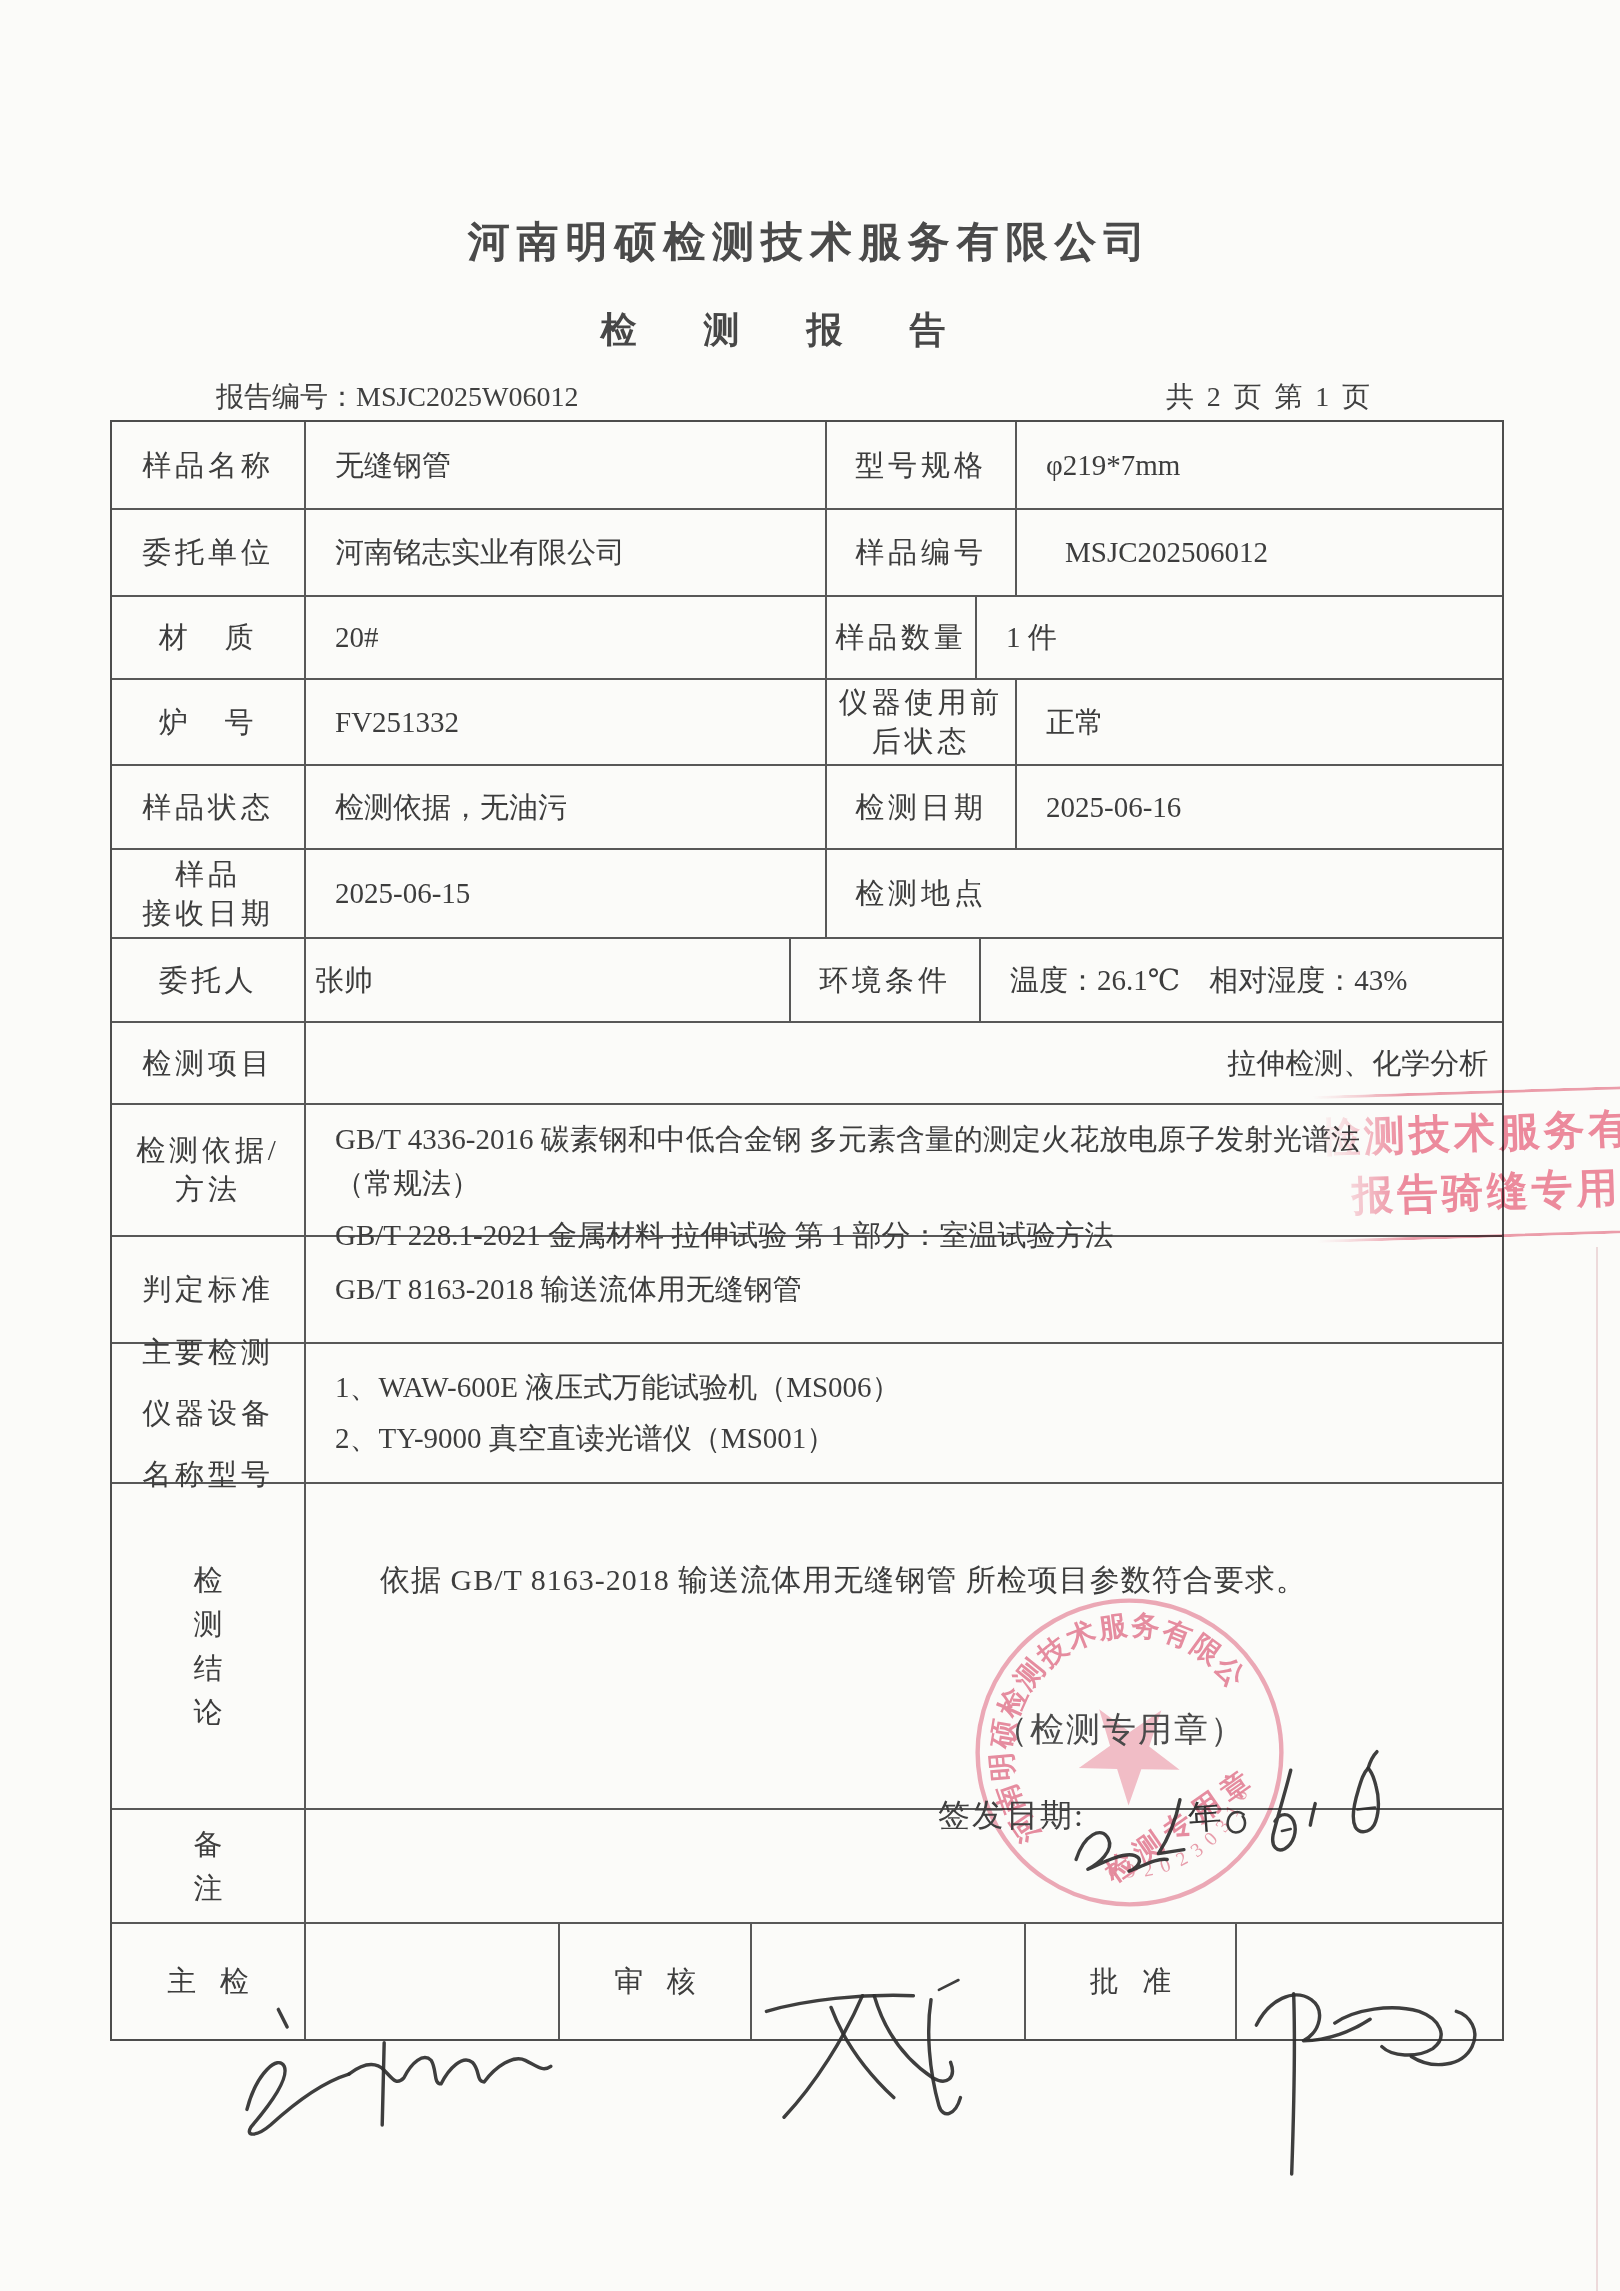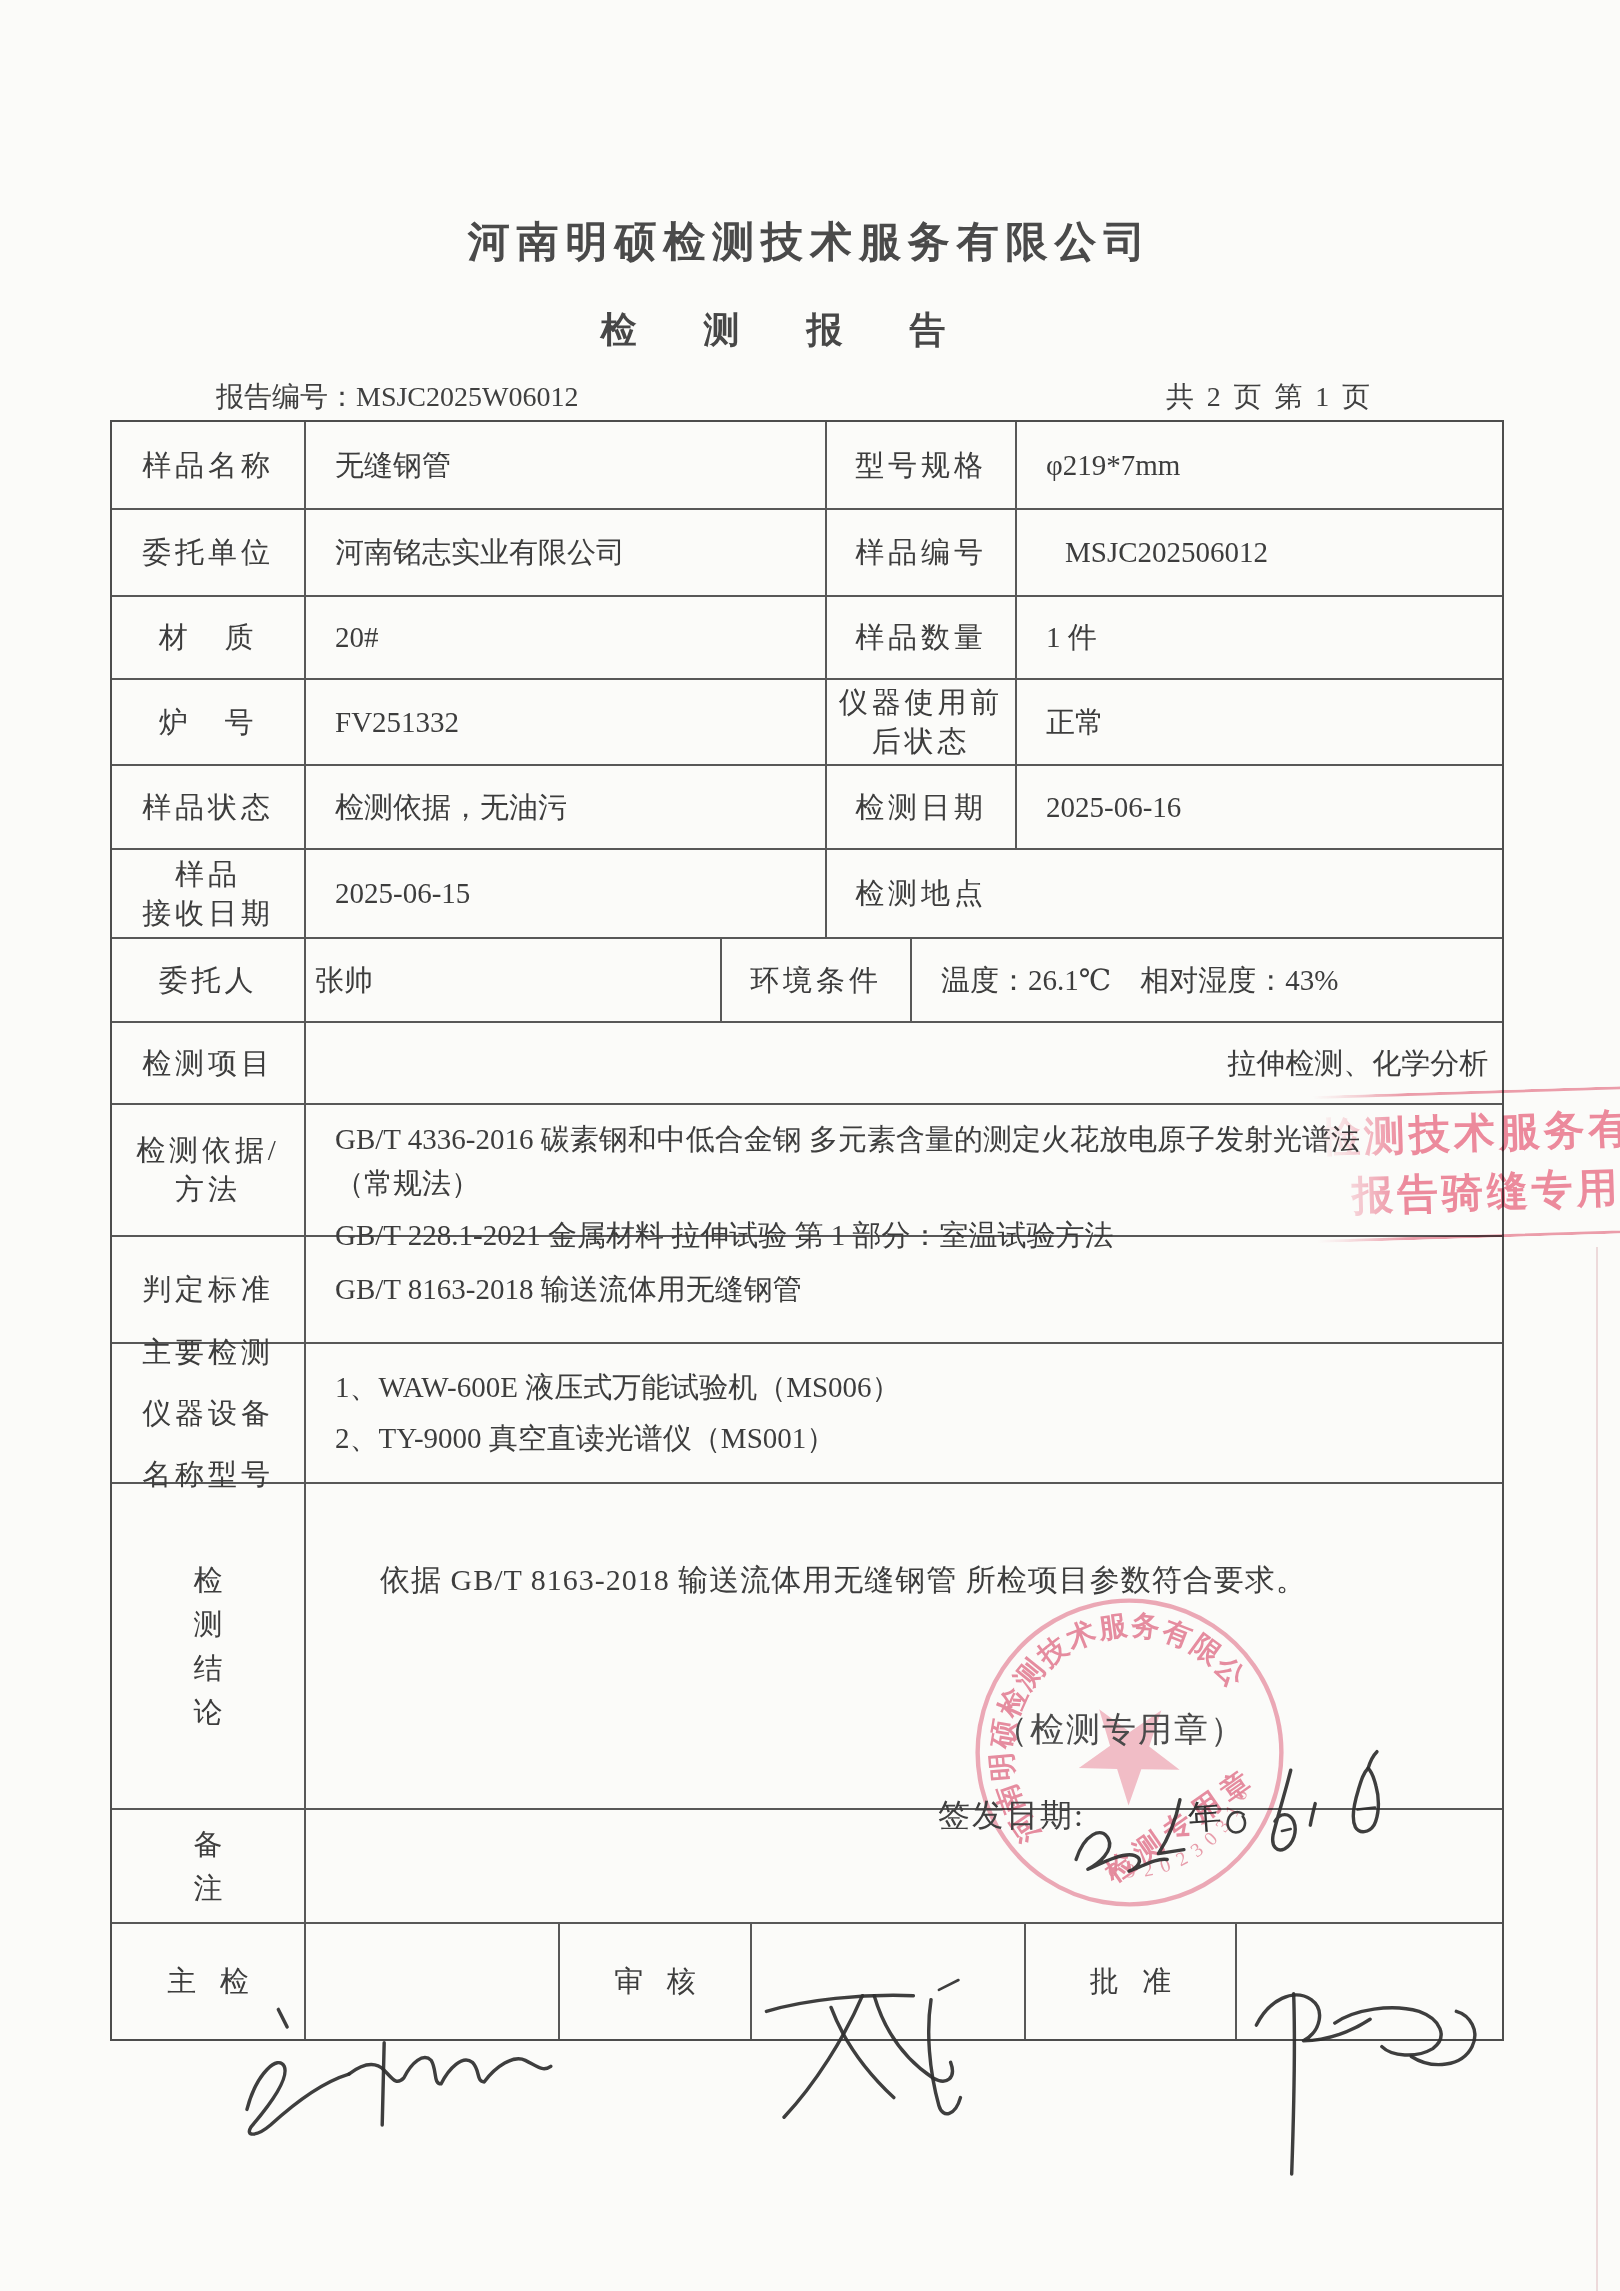--- a/index.html
+++ b/index.html
@@ -114,21 +114,21 @@
         <div class="ln1">MSJC202506012</div>
       </div>
     </div>
     <div class="trow" style="height: 83px;">
       <div class="tcell lbl" style="width: 192px;">
         <div class="ln1">材　质</div>
       </div>
       <div class="tcell val" style="width: 521px;">
         <div class="ln1">20#</div>
       </div>
-      <div class="tcell lbl" style="width: 190px;">
+      <div class="tcell lbl" style="width: 150px;">
         <div class="ln1">样品数量</div>
       </div>
       <div class="tcell val" style="width: 486px;">
         <div class="ln1">1 件</div>
       </div>
     </div>
     <div class="trow" style="height: 86px;">
       <div class="tcell lbl" style="width: 192px;">
         <div class="ln1">炉　号</div>
       </div>
@@ -166,21 +166,21 @@
         <div class="ln1">2025-06-15</div>
       </div>
       <div class="tcell lbl" style="width: 190px;">
         <div class="ln1">检测地点</div>
       </div>
     </div>
     <div class="trow" style="height: 84px;">
       <div class="tcell lbl" style="width: 192px;">
         <div class="ln1">委托人</div>
       </div>
-      <div class="tcell val" style="width: 416px; padding-left: 9px;">
+      <div class="tcell val" style="width: 485px; padding-left: 9px;">
         <div class="ln1">张帅</div>
       </div>
       <div class="tcell lbl" style="width: 190px;">
         <div class="ln1">环境条件</div>
       </div>
       <div class="tcell val" style="width: 486px;">
         <div class="ln1">温度：26.1℃　相对湿度：43%</div>
       </div>
     </div>
     <div class="trow" style="height: 82px;">

